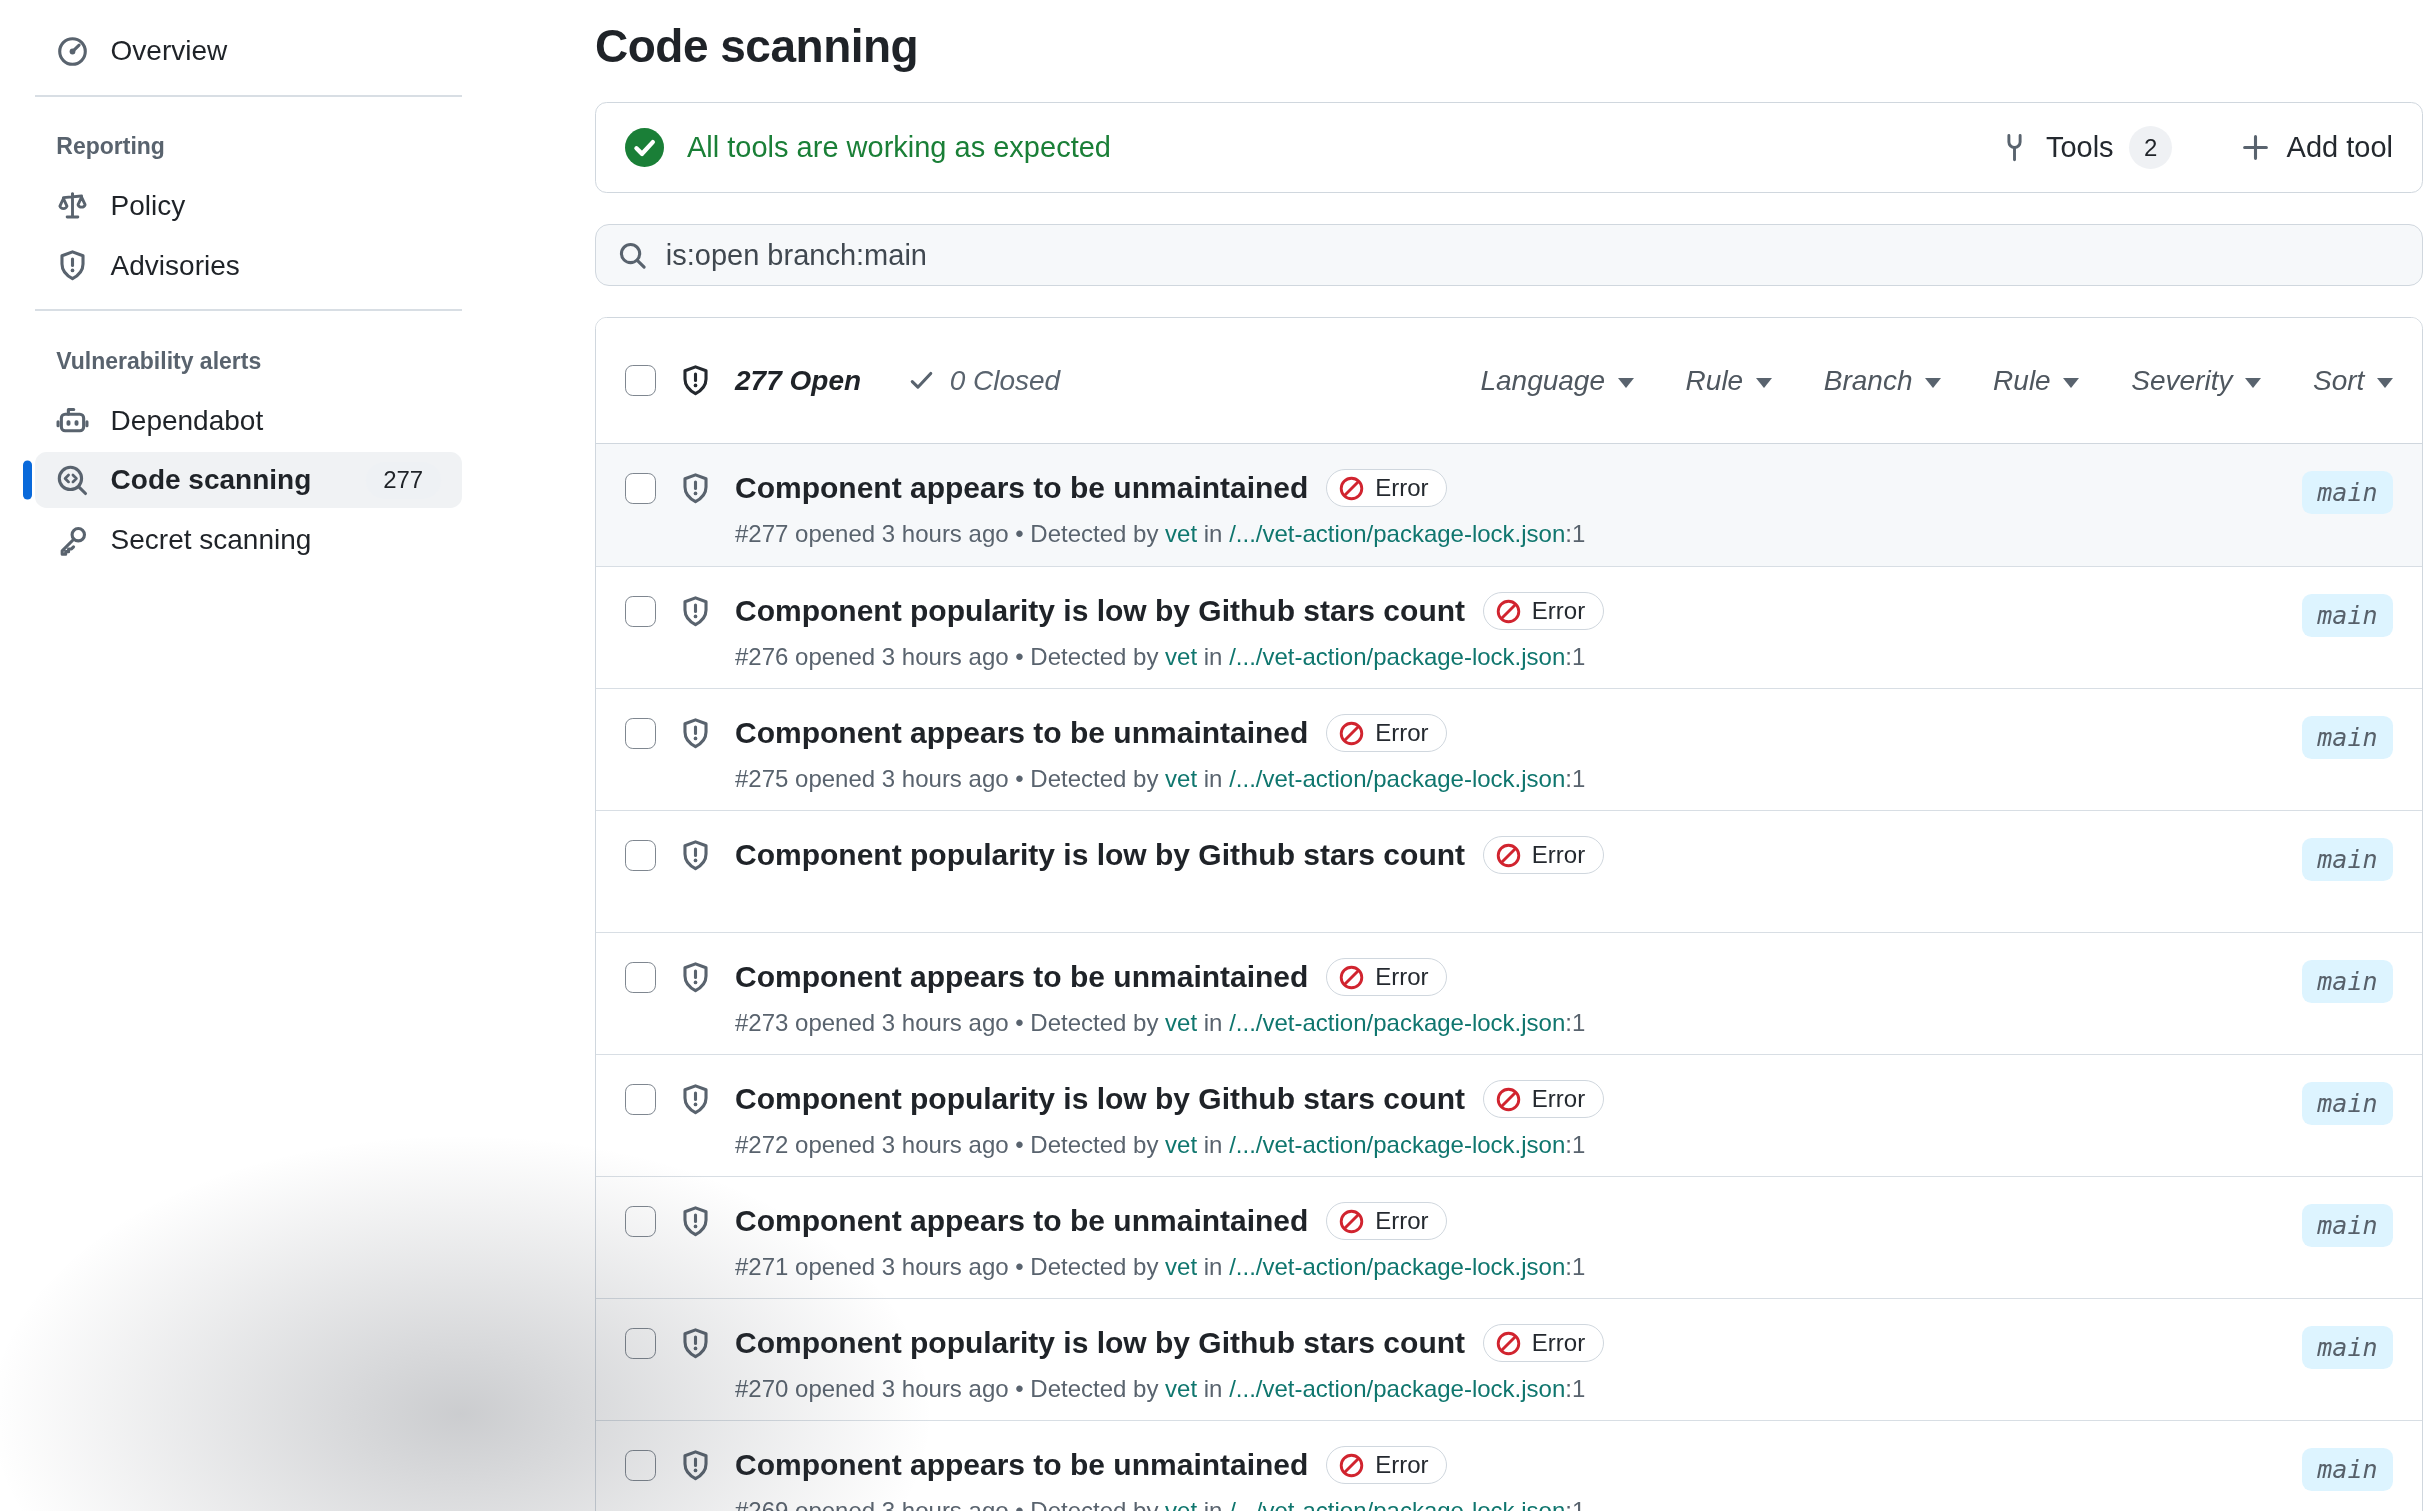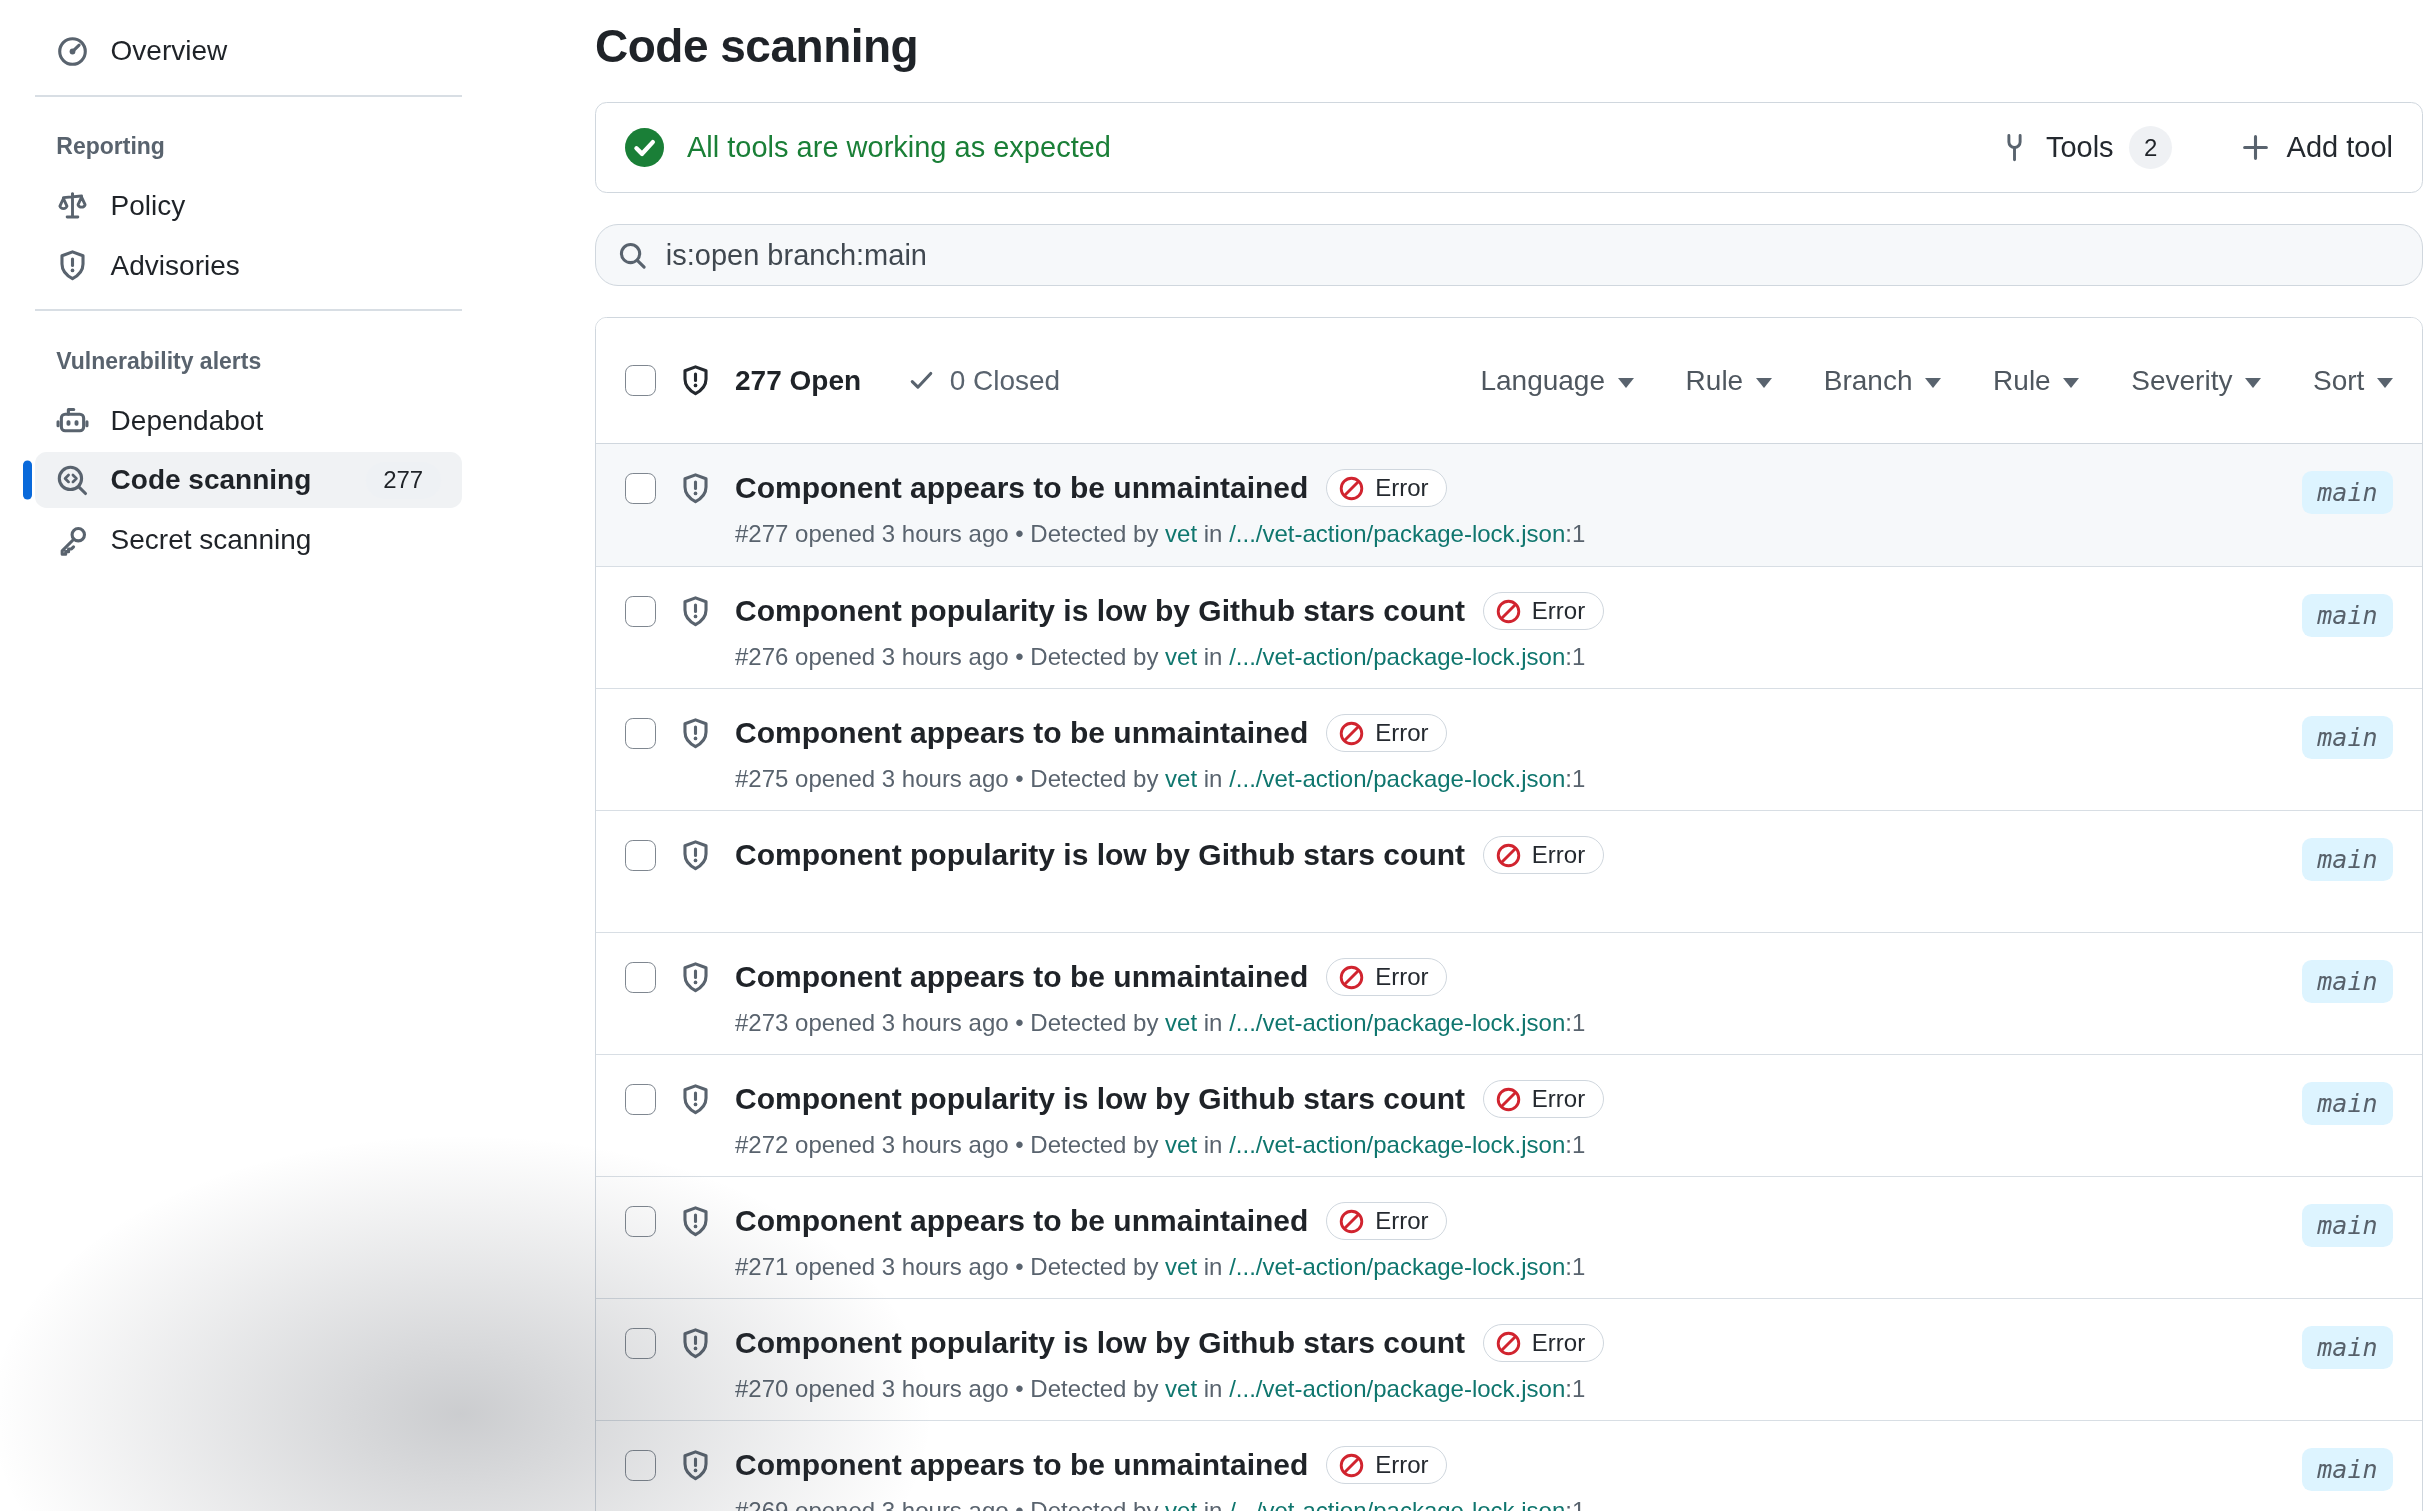--- a/index.html
+++ b/index.html
@@ -29,28 +29,28 @@
   .banner-status { display:flex; align-items:center; gap:23px; color:#1a7f37; font-size:29px; }
   .banner-status .b-icon { width:39px; height:39px; display:flex; }
   .banner-right { margin-left:auto; display:flex; align-items:center; gap:68px; }
   .tools-btn, .add-tool-btn { display:flex; align-items:center; gap:15.5px; font-size:29px;
     color:#24292f; background:none; border:none; cursor:pointer; font-family:inherit; }
   .tools-btn .t-icon, .add-tool-btn .t-icon { width:31px; height:31px; color:#59636e; display:flex; }
   .count-pill { background:#eff1f4; border-radius:969px; min-width:43px; height:43px;
     display:flex; align-items:center; justify-content:center; font-size:24px; padding:0 12.6px; color:#1f2328; }
 
   .searchbar { margin-top:31px; height:62px; background:#f6f8fa; border:1.9px solid #d0d7de;
-    border-radius:23px; display:flex; align-items:center; gap:17.5px; padding:0 21.3px; }
+    border-radius:14px; display:flex; align-items:center; gap:17.5px; padding:0 21.3px; }
   .searchbar .sr-icon { width:31px; height:31px; color:#59636e; flex:none; display:flex; }
   .searchbar input { flex:1; border:none; outline:none; background:transparent;
     font-size:29px; color:#404850; font-family:inherit; }
 
   .list { margin-top:31px; border:1.9px solid #d0d7de; border-radius:11.6px 11.6px 0 0; overflow:hidden; background:#fff; }
   .list-header { height:126px; display:flex; align-items:center; padding:0 29px; gap:23px;
-    border-bottom:1.9px solid #d0d7de; background:#fff; }
+    border-bottom:1.9px solid #d0d7de; background:#fff;font-style:italic; }
   .checkbox { width:31px; height:31px; border:1.9px solid #7f8790; border-radius:7.8px;
     background:#fff; flex:none; cursor:pointer; }
   .lh-shield { width:33px; height:33px; color:#24292f; display:flex; }
   .open-toggle { display:flex; align-items:center; gap:15.5px; font-size:28px; font-weight:700;
     color:#1f2328; cursor:pointer; }
   .closed-toggle { display:flex; align-items:center; gap:13.6px; font-size:28px; color:#59636e;
     margin-left:23px; cursor:pointer; }
   .closed-toggle .c-icon { width:29px; height:29px; display:flex; }
   .filters { margin-left:auto; display:flex; align-items:center; gap:52px; }
   .filter { display:flex; align-items:center; gap:12.6px; font-size:28px; color:#4f575f; cursor:pointer; }

